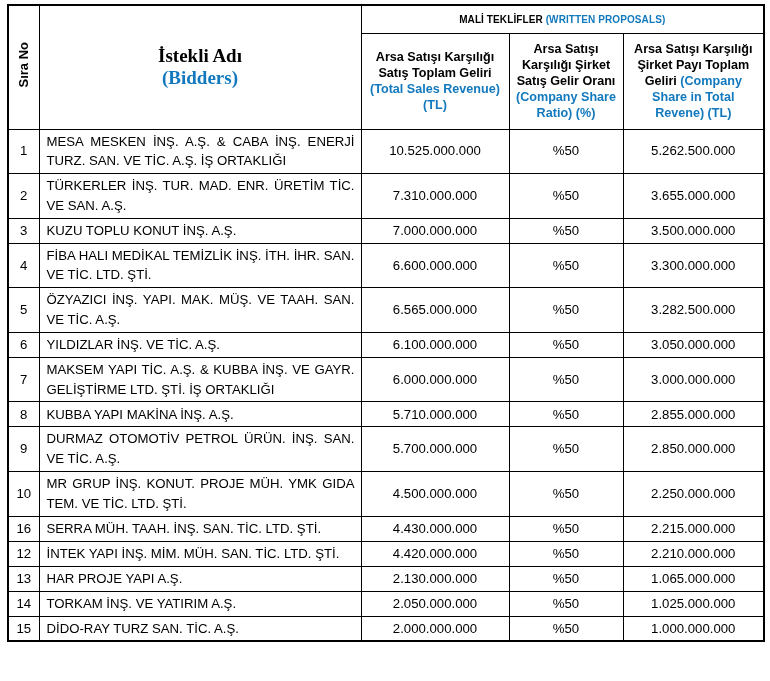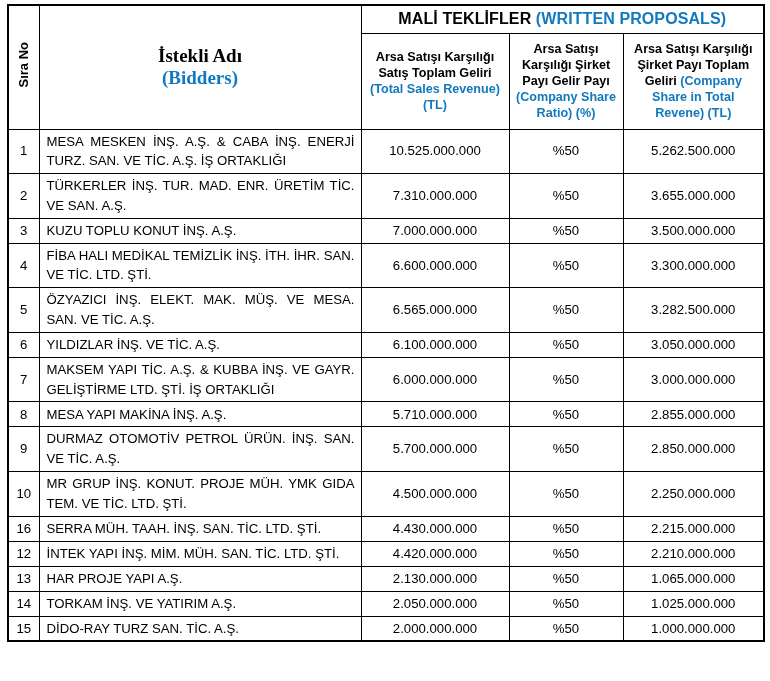--- a/index.html
+++ b/index.html
@@ -16,21 +16,21 @@
   col.c-no    { width: 31px; }
   col.c-bid   { width: 322px; }
   col.c-total { width: 148px; }
   col.c-ratio { width: 114px; }
   col.c-share { width: 141px; }
   th, td {
     border: 1px solid #000; box-sizing: border-box;
     overflow: hidden; vertical-align: middle;
   }
   thead th { font-weight: bold; text-align: center; padding: 2px 4px; }
-  .title-cell { height: 28px; font-size: 16px; letter-spacing: .1px; }
+  .title-cell { height: 28px; font-size: 10px; letter-spacing: .1px; }
   .hdr2 th { height: 96px; font-size: 12.6px; line-height: 1.28; }
   .blue { color: var(--accent); }
   .sira-cell { padding: 0; }
   .vertical {
     display: inline-block;
     writing-mode: vertical-rl; transform: rotate(180deg);
     font-weight: bold; font-size: 13px; white-space: nowrap;
   }
   .bidders-cell { font-size: 19px; font-family: Liberation Serif, serif; }
   tbody td { font-size: 13.2px; line-height: 1.5; }
@@ -66,21 +66,21 @@
           <span>MALİ TEKLİFLER</span>
           <span class="blue">(WRITTEN PROPOSALS)</span>
         </th>
       </tr>
       <tr class="hdr2">
         <th>
           <span>Arsa Satışı Karşılığı Satış Toplam Geliri</span>
           <span class="blue">(Total Sales Revenue) (TL)</span>
         </th>
         <th>
-          <span>Arsa Satışı Karşılığı Şirket Payı Gelir Payı</span>
+          <span>Arsa Satışı Karşılığı Şirket Satış Gelir Oranı</span>
           <span class="blue">(Company Share Ratio) (%)</span>
         </th>
         <th>
           <span>Arsa Satışı Karşılığı Şirket Payı Toplam Geliri</span>
           <span class="blue">(Company Share in Total Revene) (TL)</span>
         </th>
       </tr>
     </thead>
     <tbody id="rows-body">
   <tr>
@@ -110,21 +110,21 @@
   <tr>
     <td class="num">4</td>
     <td class="bidder">FİBA HALI MEDİKAL TEMİZLİK İNŞ. İTH. İHR. SAN. VE TİC. LTD. ŞTİ.</td>
     <td class="val">6.600.000.000</td>
     <td class="val">%50</td>
     <td class="val">3.300.000.000</td>
   </tr>
 
   <tr>
     <td class="num">5</td>
-    <td class="bidder">ÖZYAZICI İNŞ. ELEKT. MAK. MÜŞ. VE MESA. SAN. VE TİC. A.Ş.</td>
+    <td class="bidder">ÖZYAZICI İNŞ. YAPI. MAK. MÜŞ. VE TAAH. SAN. VE TİC. A.Ş.</td>
     <td class="val">6.565.000.000</td>
     <td class="val">%50</td>
     <td class="val">3.282.500.000</td>
   </tr>
 
   <tr>
     <td class="num">6</td>
     <td class="bidder">YILDIZLAR İNŞ. VE TİC. A.Ş.</td>
     <td class="val">6.100.000.000</td>
     <td class="val">%50</td>
@@ -134,21 +134,21 @@
   <tr>
     <td class="num">7</td>
     <td class="bidder">MAKSEM YAPI TİC. A.Ş. &amp; KUBBA İNŞ. VE GAYR. GELİŞTİRME LTD. ŞTİ. İŞ ORTAKLIĞI</td>
     <td class="val">6.000.000.000</td>
     <td class="val">%50</td>
     <td class="val">3.000.000.000</td>
   </tr>
 
   <tr>
     <td class="num">8</td>
-    <td class="bidder">MESA YAPI MAKİNA İNŞ. A.Ş.</td>
+    <td class="bidder">KUBBA YAPI MAKİNA İNŞ. A.Ş.</td>
     <td class="val">5.710.000.000</td>
     <td class="val">%50</td>
     <td class="val">2.855.000.000</td>
   </tr>
 
   <tr>
     <td class="num">9</td>
     <td class="bidder">DURMAZ OTOMOTİV PETROL ÜRÜN. İNŞ. SAN. VE TİC. A.Ş.</td>
     <td class="val">5.700.000.000</td>
     <td class="val">%50</td>

